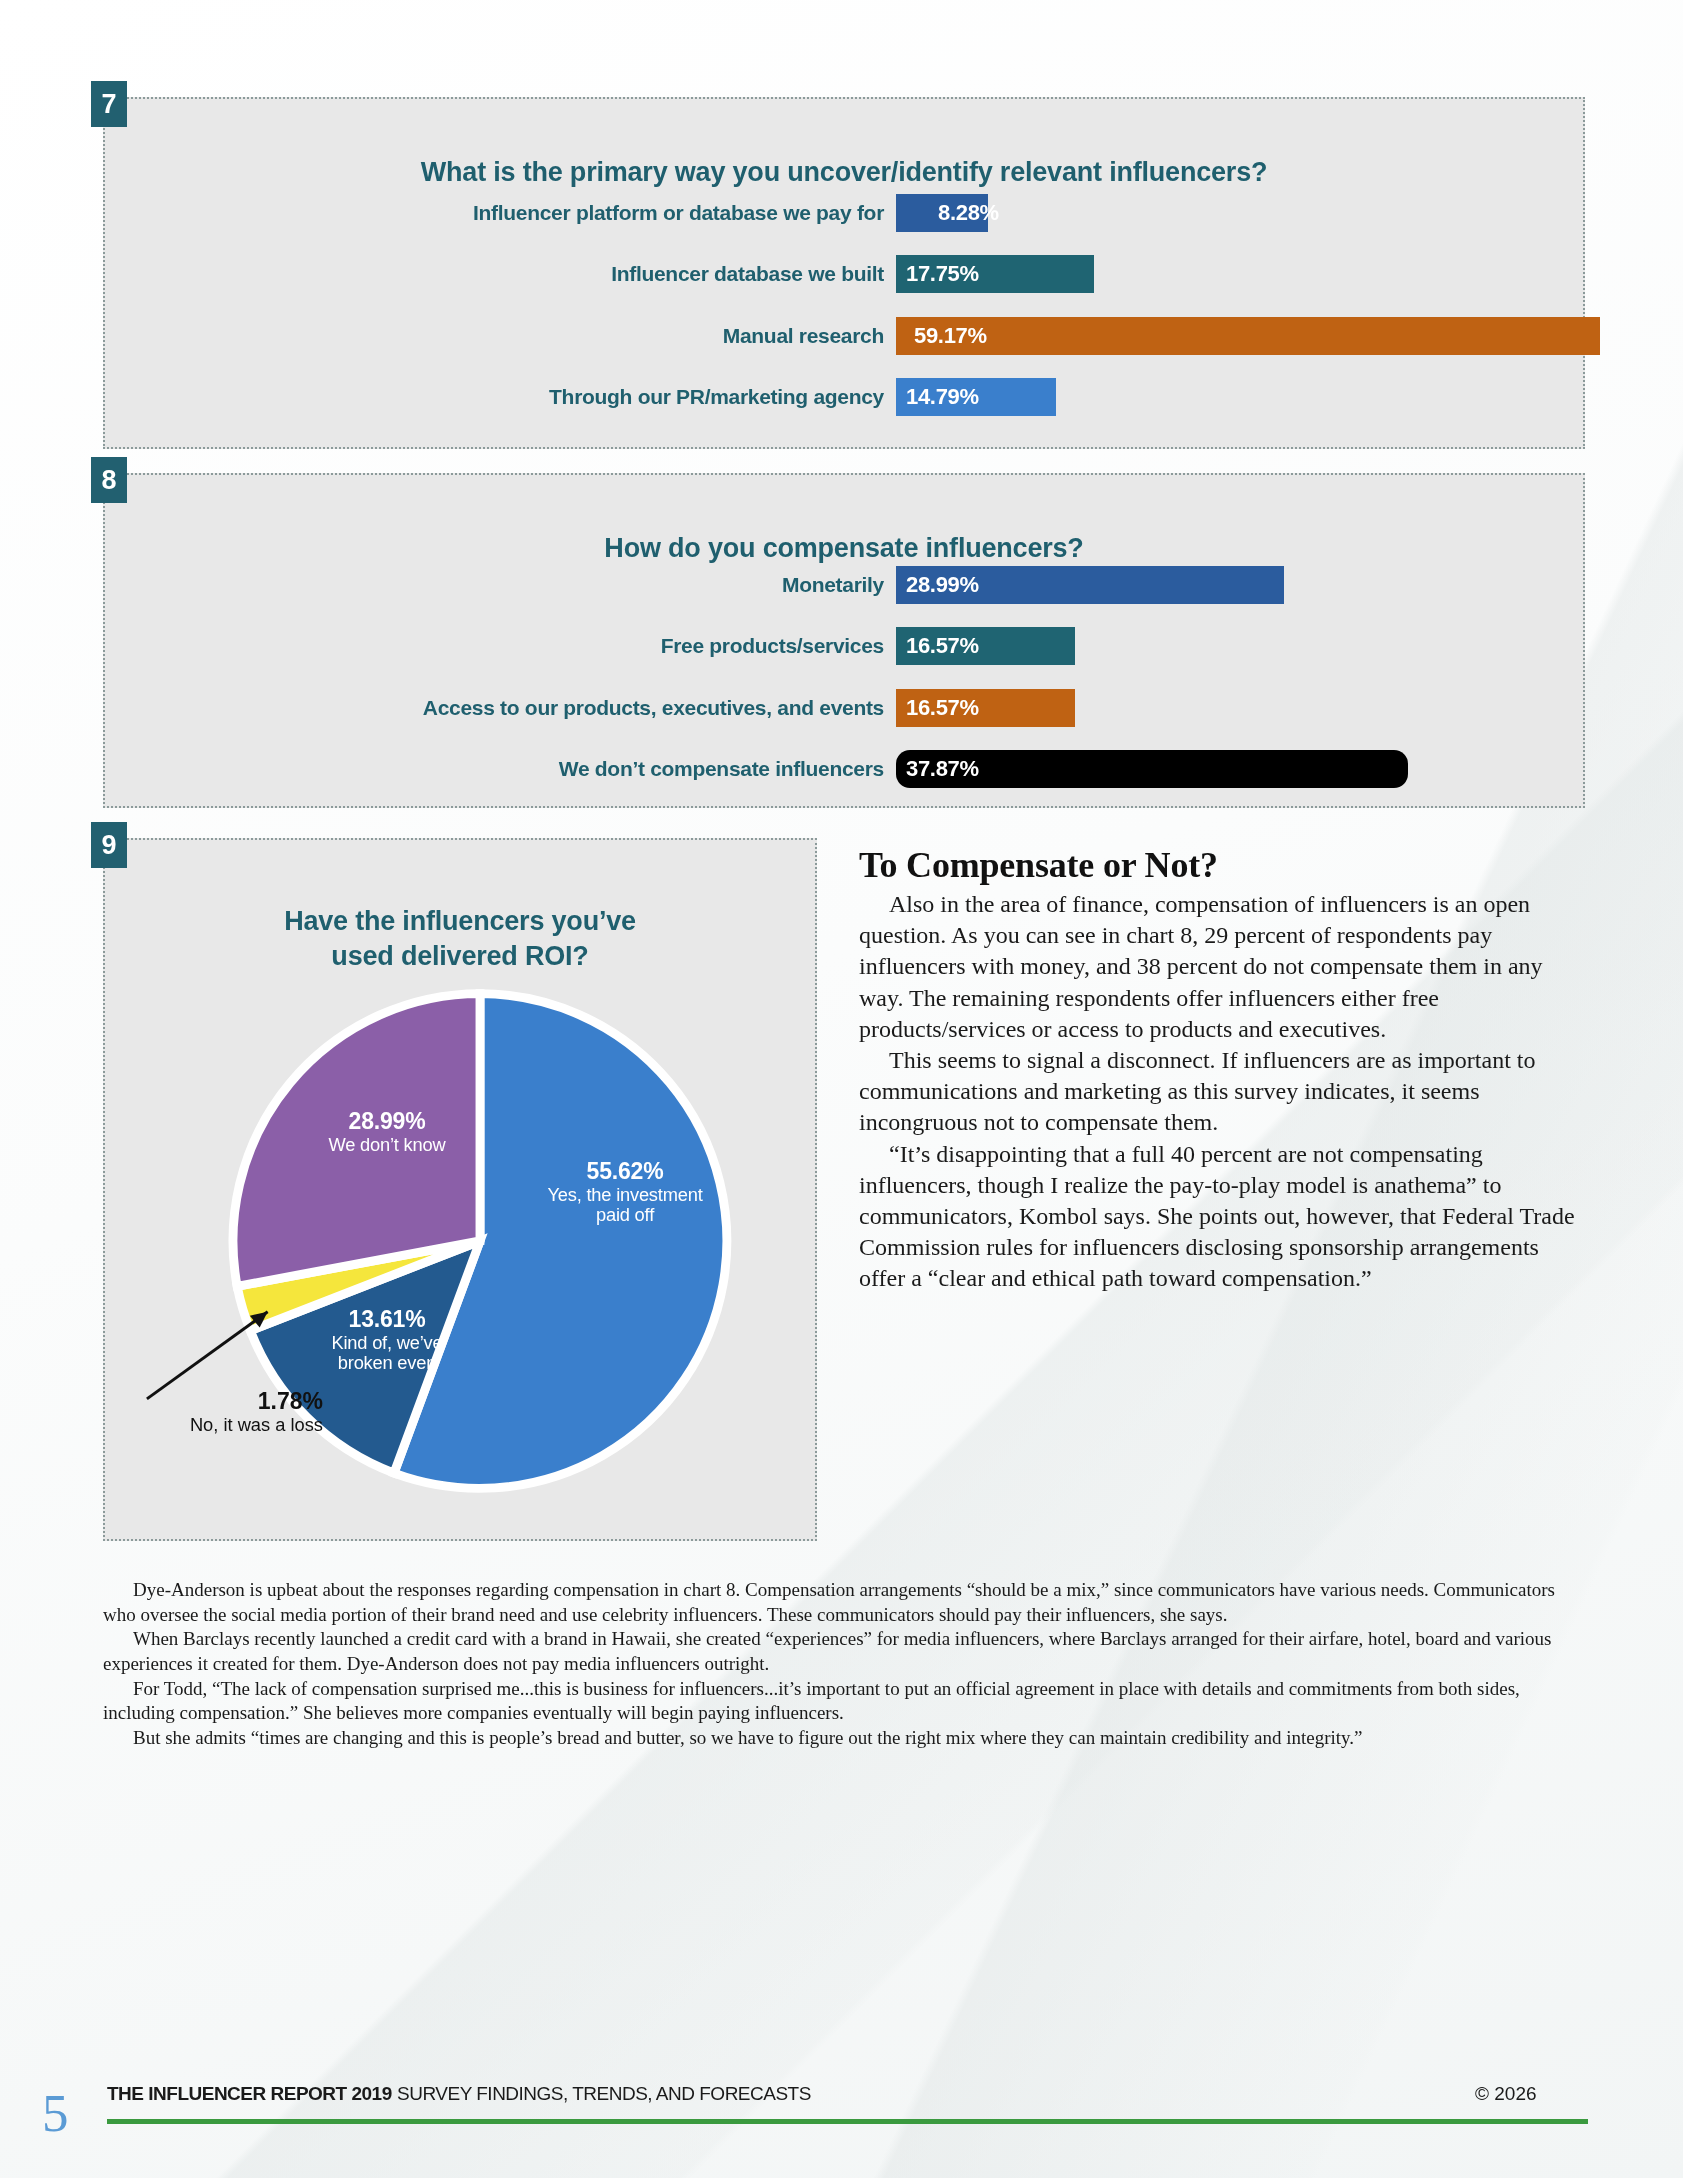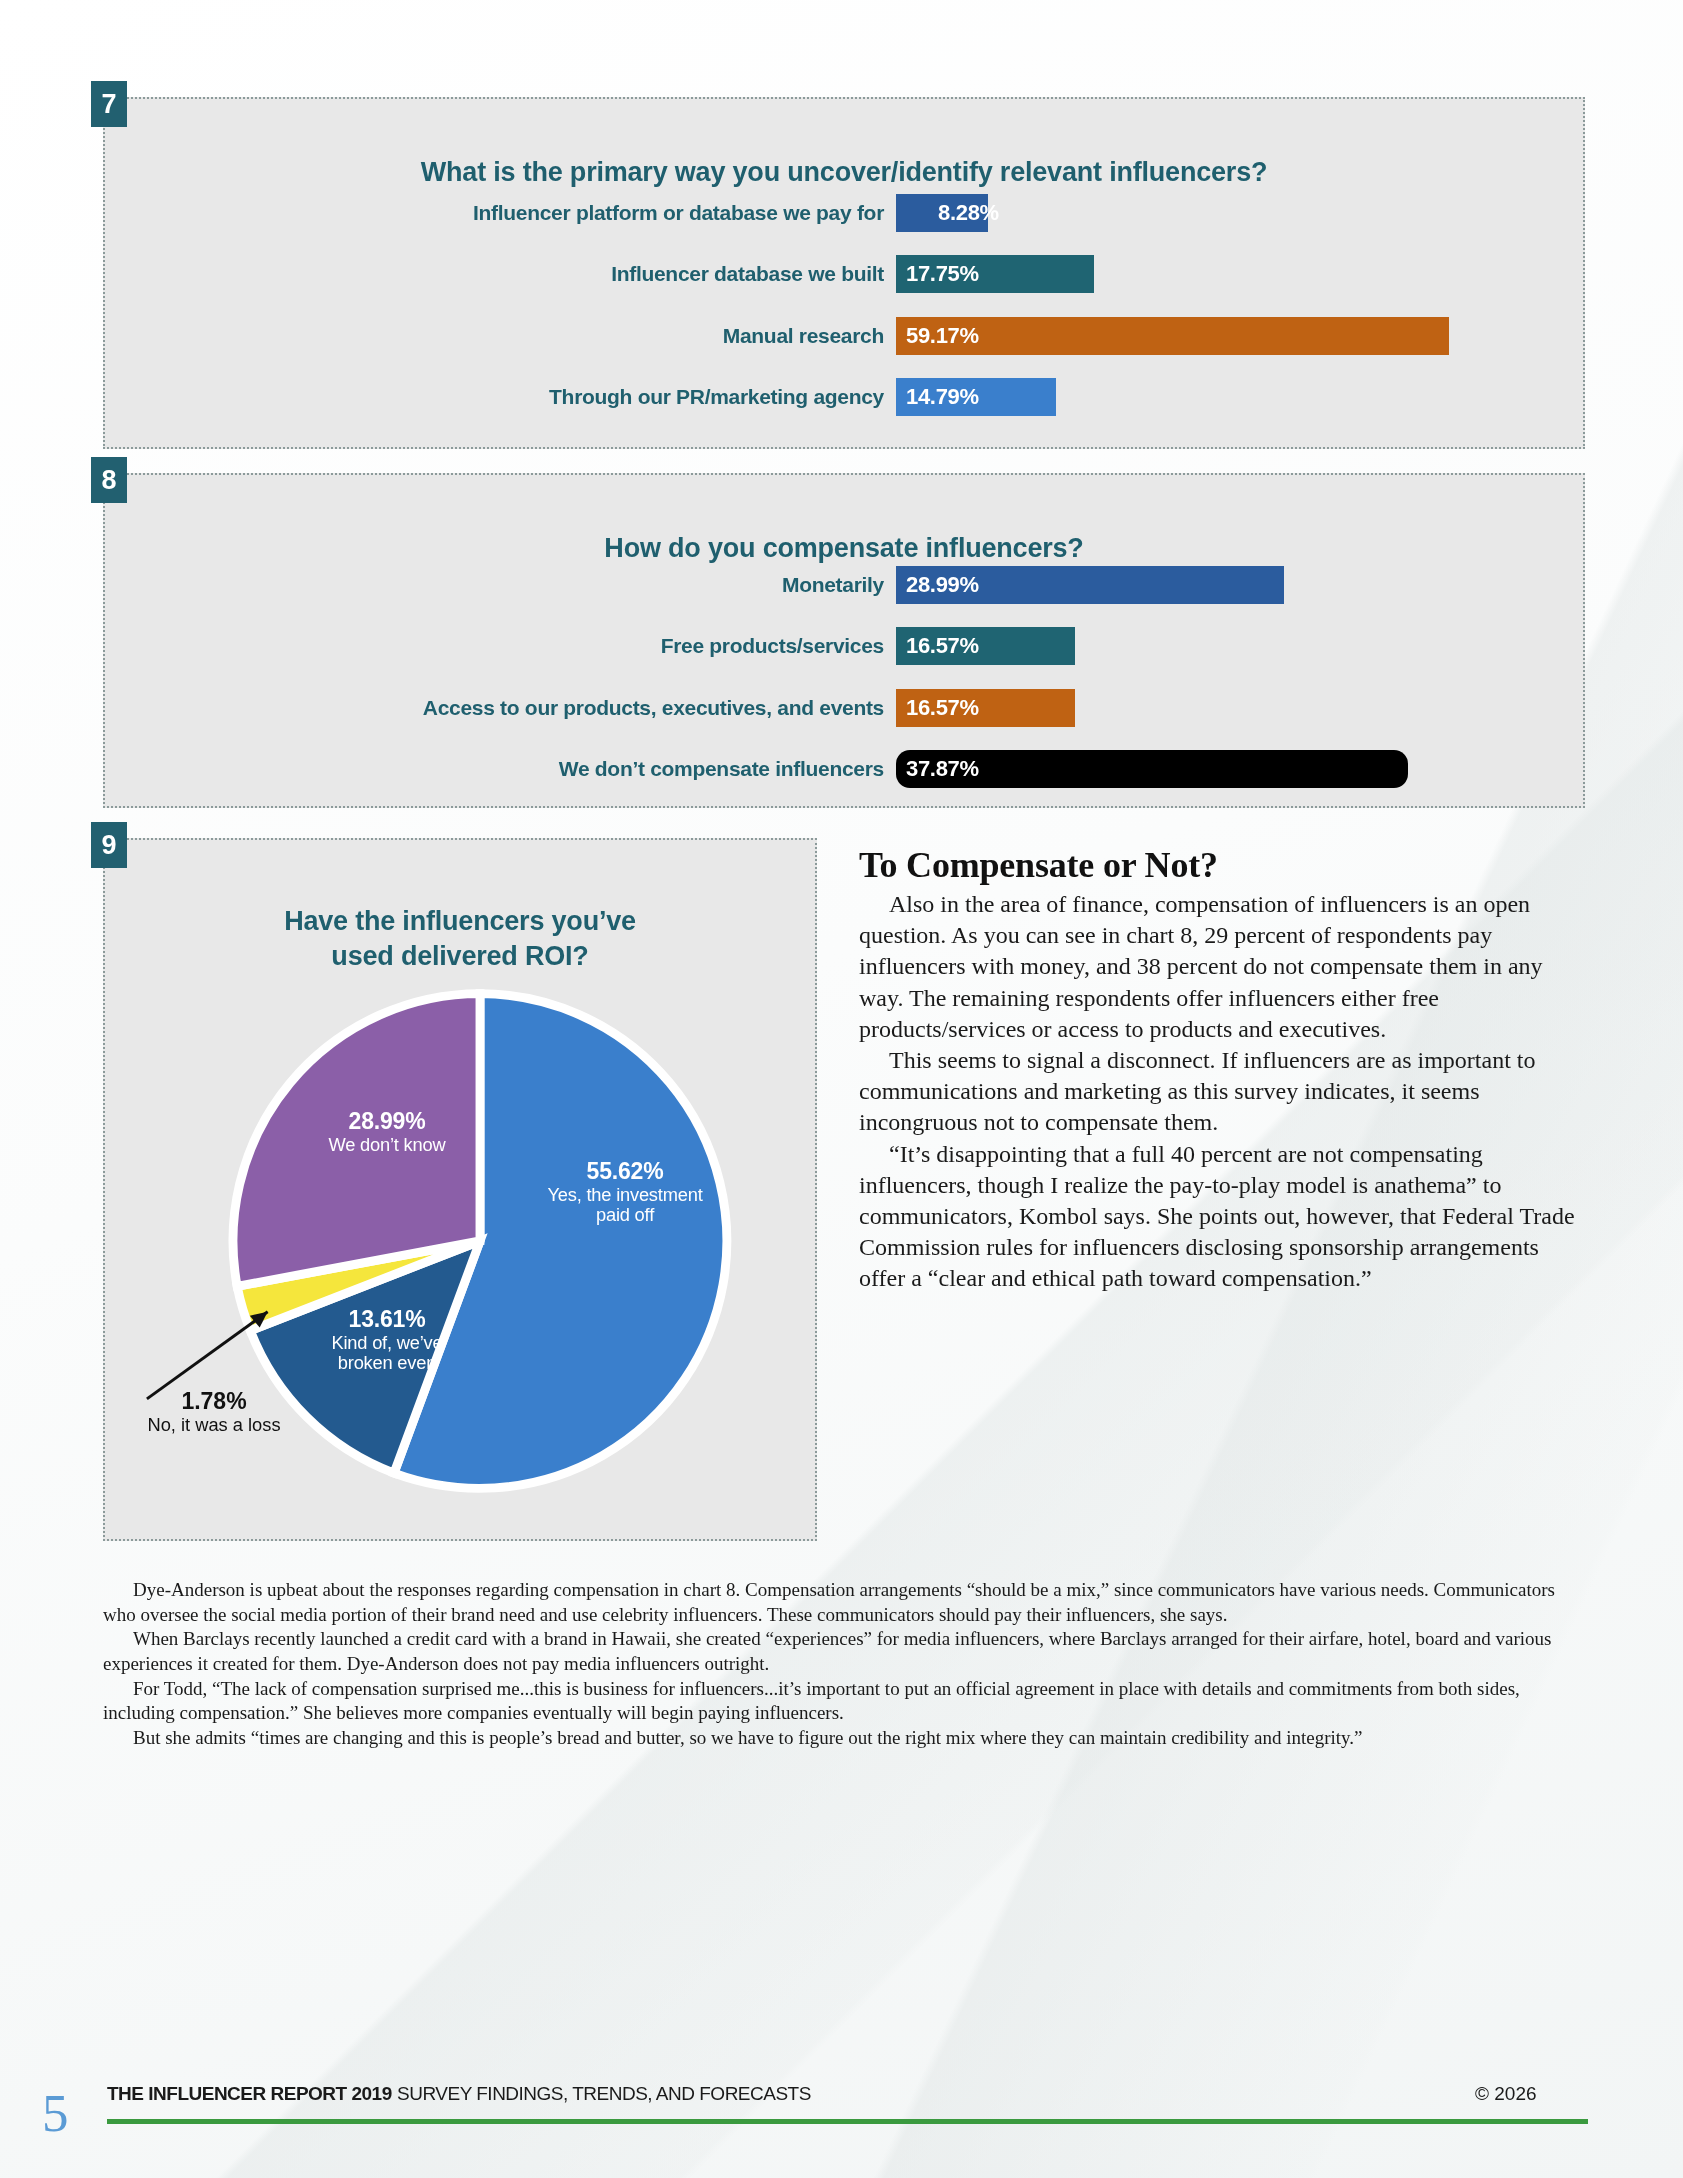--- a/index.html
+++ b/index.html
@@ -162,21 +162,21 @@
       <div class="bar-track" style="width:683px; margin-left:12px;">
         <div class="bar-fill" style="width:198px; background:#1f6472;">
           <span class="bar-value">17.75%</span>
         </div>
       </div>
     </div>
 
     <div class="bar-row" style="left:0; top:218px; width:100%;">
       <div class="bar-label" style="width:779px;">Manual research</div>
       <div class="bar-track" style="width:683px; margin-left:12px;">
-        <div class="bar-fill" style="width:553px; background:#bf6213;">
+        <div class="bar-fill" style="width:704px; background:#bf6213;padding-left:8px;">
           <span class="bar-value">59.17%</span>
         </div>
       </div>
     </div>
 
     <div class="bar-row" style="left:0; top:279px; width:100%;">
       <div class="bar-label" style="width:779px;">Through our PR/marketing agency</div>
       <div class="bar-track" style="width:683px; margin-left:12px;">
         <div class="bar-fill" style="width:160px; background:#3a7fcc;">
           <span class="bar-value">14.79%</span>
@@ -256,21 +256,21 @@
       <span class="pct">13.61%</span>
       <span class="nm">Kind of, we’ve</span>
       <span class="nm">broken even</span>
     </div>
 
     <div class="pie-label" style="left:178px; top:269px; width:208px;">
       <span class="pct">28.99%</span>
       <span class="nm">We don’t know</span>
     </div>
 
-    <div class="pie-callout" style="left:0px; top:548px; width:218px;">
+    <div class="pie-callout" style="left:0px; top:548px; width:218px;text-align:right;">
       <span class="pct">1.78%</span>
       <span class="nm">No, it was a loss</span>
     </div>
   </div>
 
   <h2 class="art-head" style="left:859px; top:844px; width:733px;">To Compensate or Not?</h2>
 
   <div class="art-col" style="left:859px; top:889px; width:725px;">
     <p>Also in the area of finance, compensation of influencers is an open question. As you can see in chart 8, 29 percent of respondents pay influencers with money, and 38 percent do not compensate them in any way. The remaining respondents offer influencers either free products/services or access to products and executives.</p>
     <p>This seems to signal a disconnect. If influencers are as important to communications and marketing as this survey indicates, it seems incongruous not to compensate them.</p>

